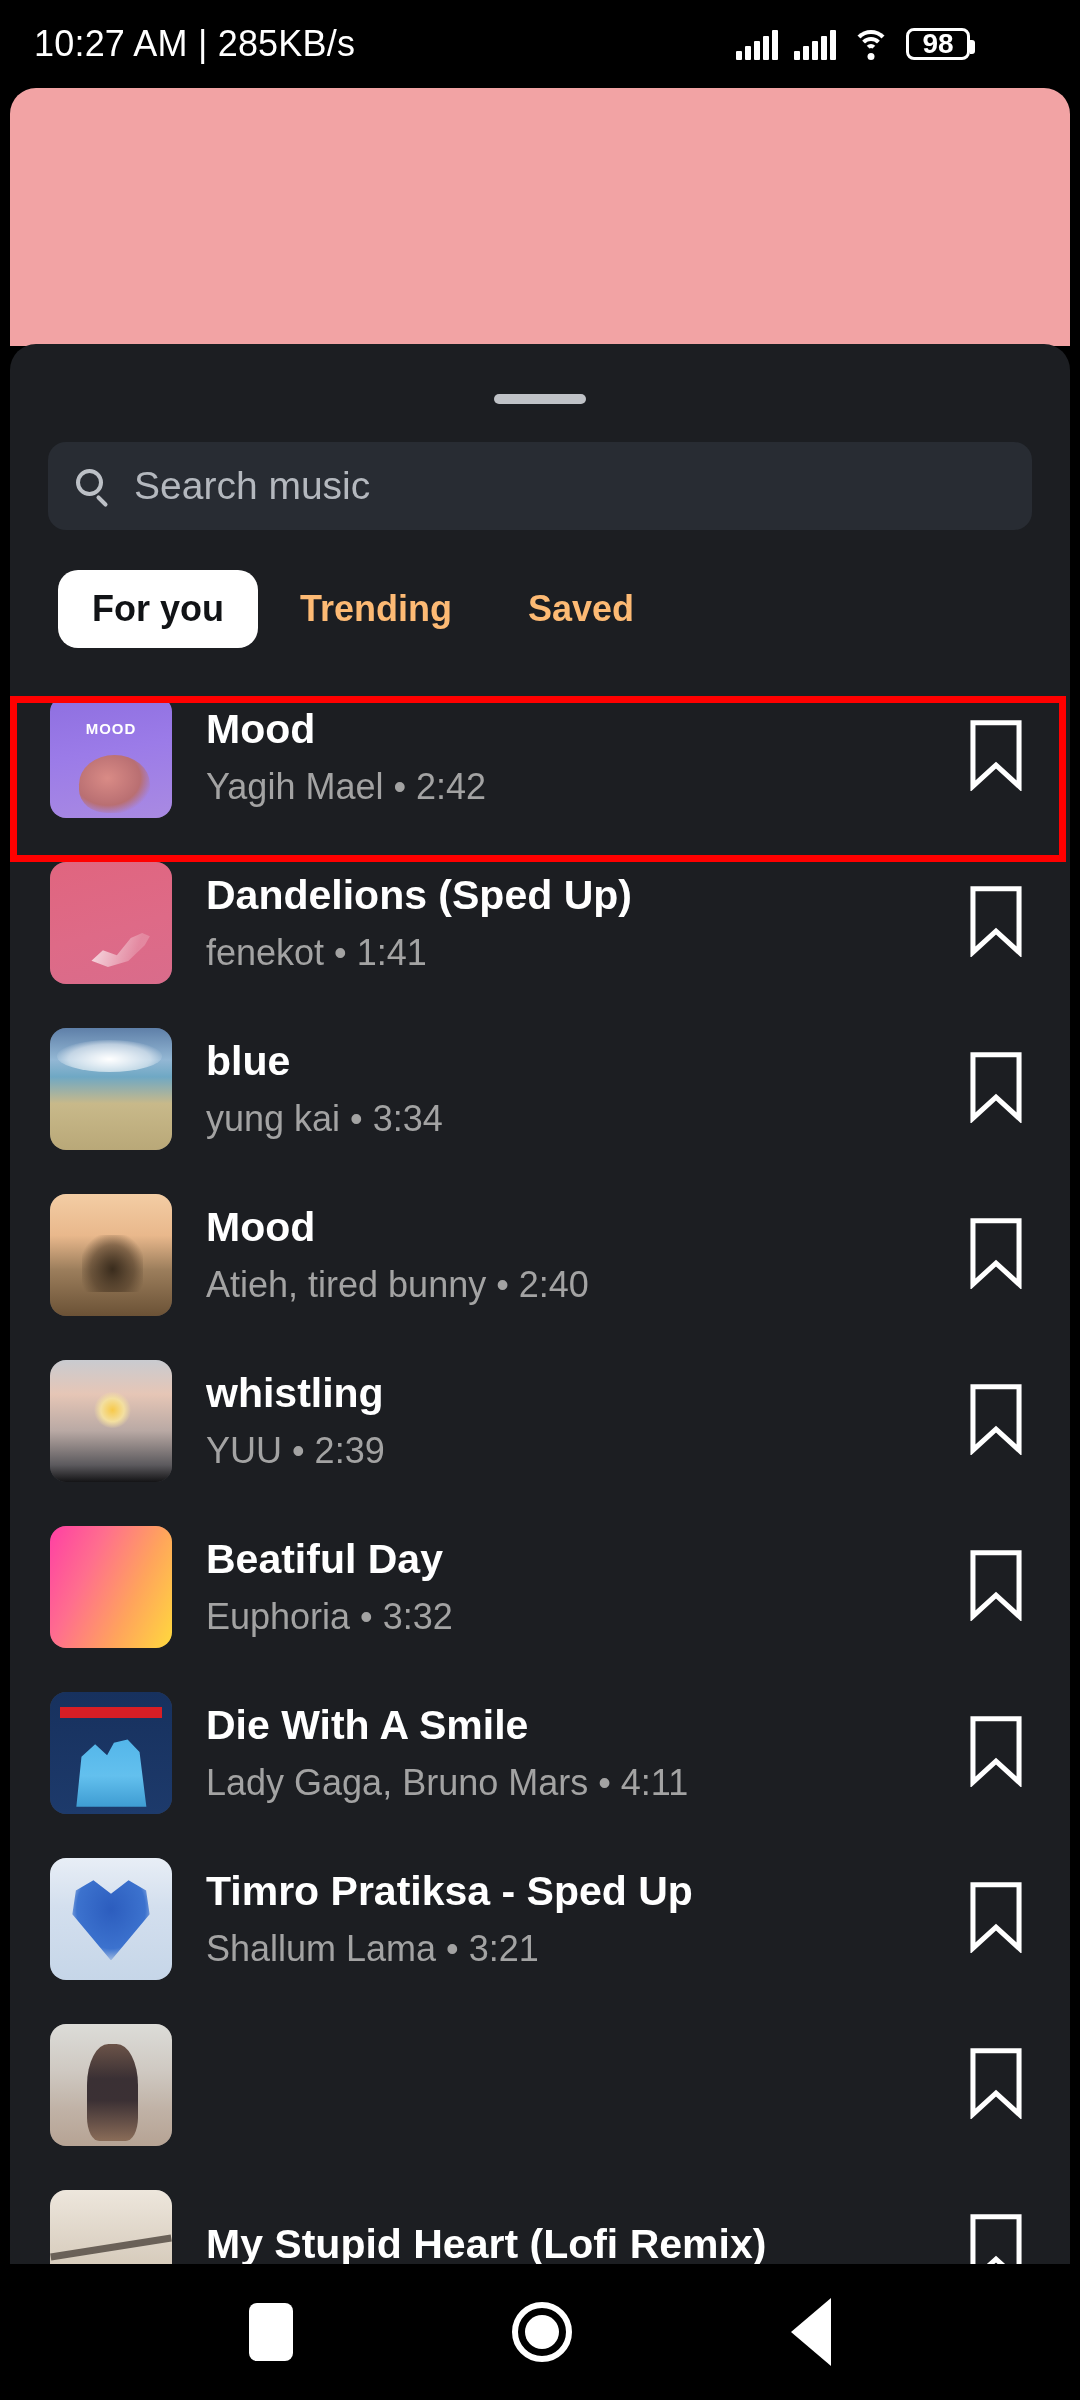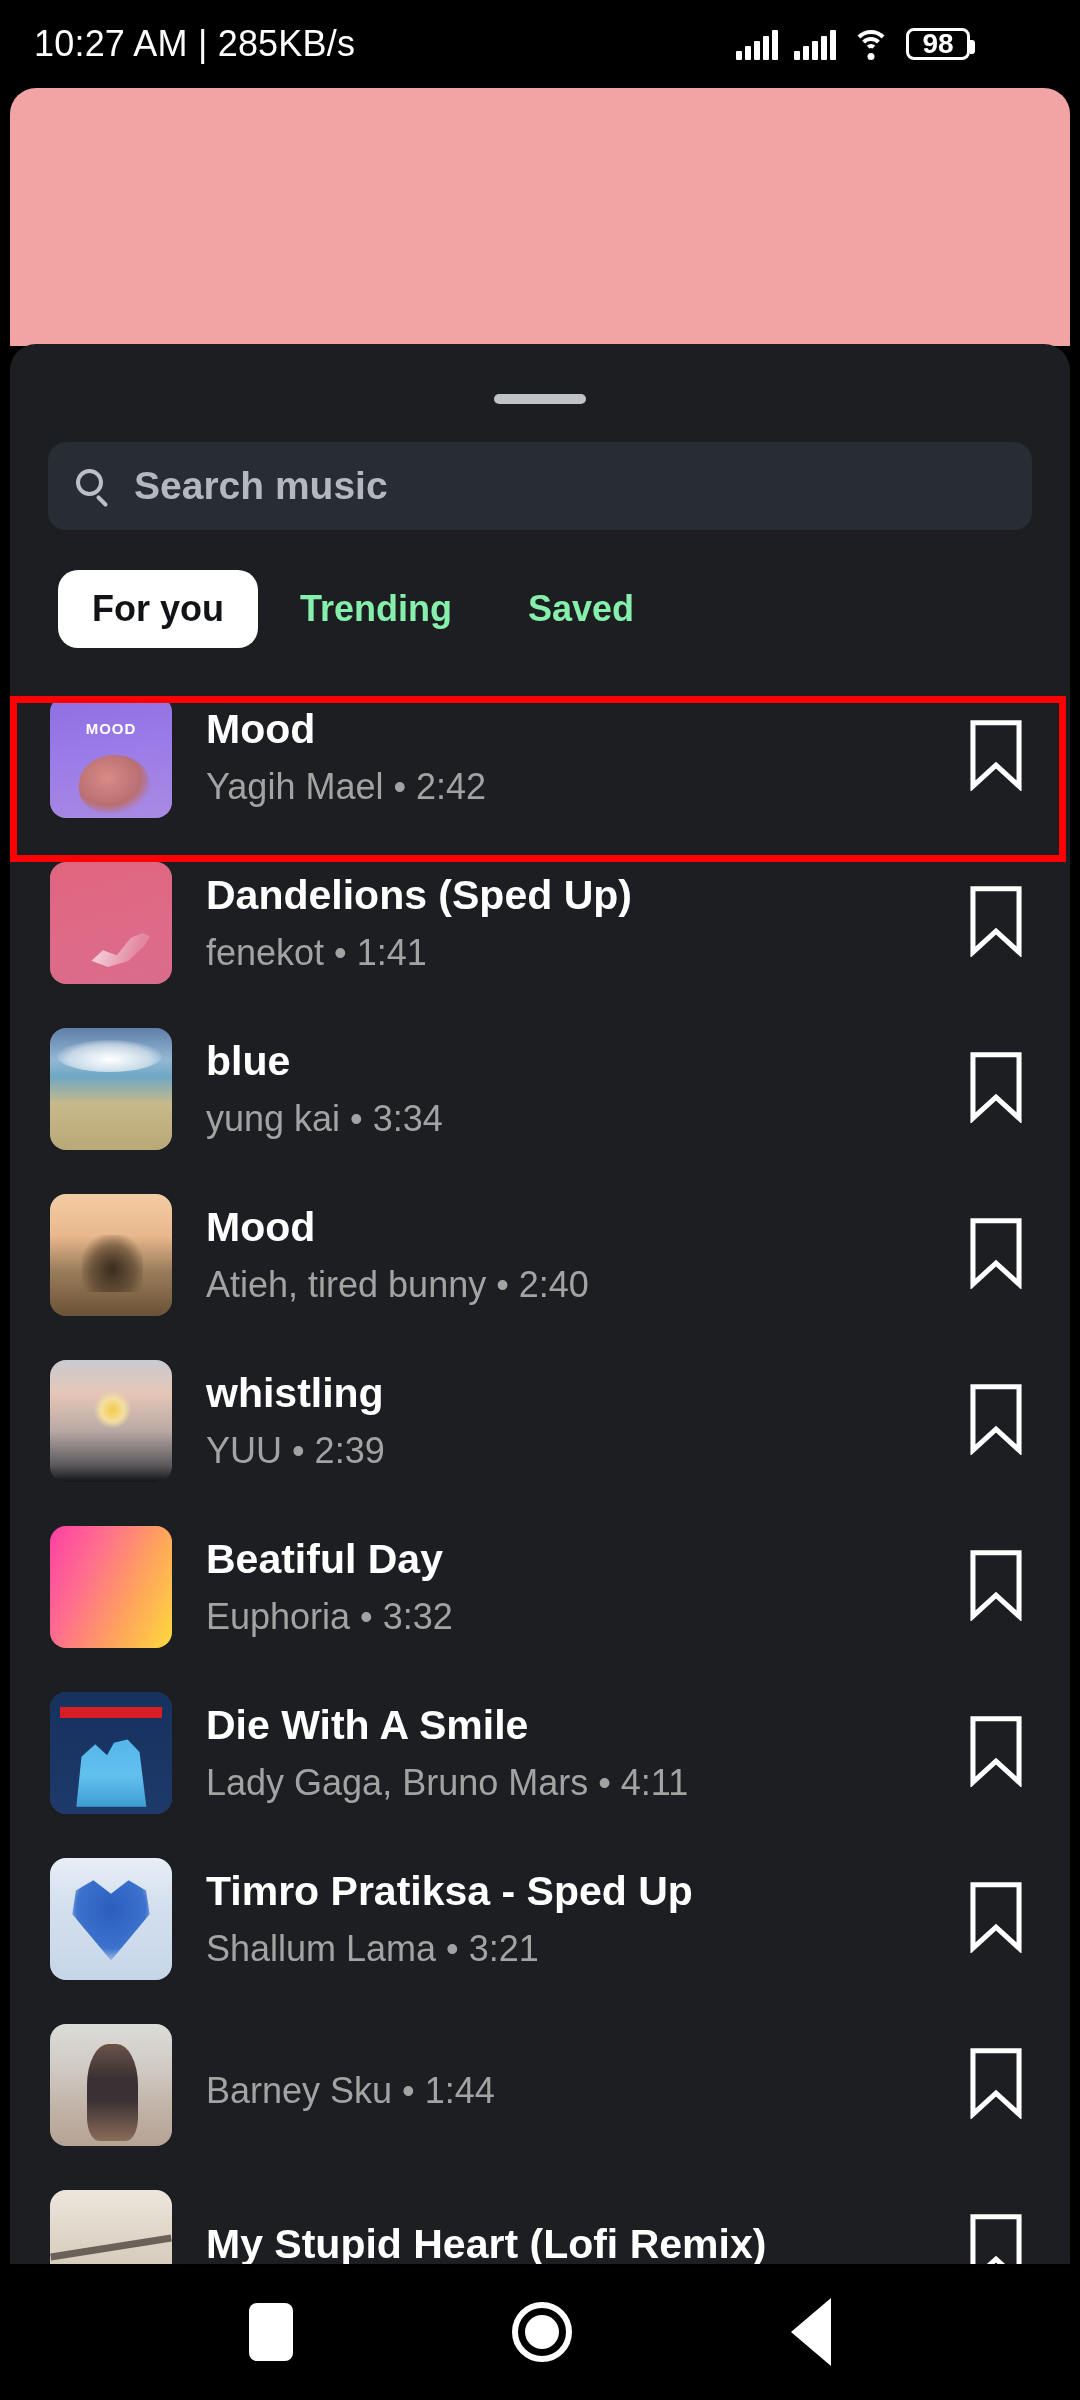--- a/index.html
+++ b/index.html
@@ -56,25 +56,25 @@
   #drag-handle { width:92px; height:10px; background:#BFC2C7; border-radius:6px;
     margin:50px auto 0; }
 
   #search-bar { margin:38px 38px 0; height:88px; background:#282C33;
     border-radius:18px; display:flex; align-items:center; padding:0 28px; gap:24px; }
   .mag { position:relative; width:34px; height:34px; flex:0 0 auto; }
   .mag i { position:absolute; left:0; top:0; width:27px; height:27px;
     border:4px solid #BCC0C6; border-radius:50%; }
   .mag b { position:absolute; right:1px; bottom:0px; width:14px; height:4px;
     background:#BCC0C6; border-radius:2px; transform:rotate(45deg); }
-  #search-placeholder { color:#B4B8BE; font-size:39px; font-weight:700; }
+  #search-placeholder { color:#B4B8BE; font-size:39px; font-weight:400; }
 
   #tabs { display:flex; align-items:center; margin:40px 0 0 48px; gap:8px; }
   .tab { font-size:36px; font-weight:700; padding:18px 34px; border-radius:20px;
-    color:#86efac; white-space:nowrap; }
+    color:#fdba74; white-space:nowrap; }
   .tab.active { background:#FFFFFF; color:#111316; }
 
   
   #track-list { margin-top:26px; position:relative; }
   .track-row { display:flex; align-items:center; height:166px; padding:0 44px 0 40px; position:relative; }
 
   .thumb { width:122px; height:122px; border-radius:16px; flex:0 0 auto;
     overflow:hidden; position:relative; background:#3a3d44; }
   .thumb .inner { position:absolute; inset:0; }
 
@@ -313,21 +313,20 @@
           </div>
           <div><svg class="bm" viewBox="0 0 24 30">
               <path d="M2.4 1.6 H21.6 V28.0 L12 19.2 L2.4 28.0 Z" fill="none" stroke="#ffffff" stroke-width="2.1" stroke-linejoin="miter"></path>
             </svg></div>
         </div>
         <div class="track-row">
           <div class="thumb">
             <div class="inner art-eyes"></div>
           </div>
           <div class="meta">
-            <div class="track-sub">Barney Sku • 1:44</div>
           </div>
           <div><svg class="bm" viewBox="0 0 24 30">
               <path d="M2.4 1.6 H21.6 V28.0 L12 19.2 L2.4 28.0 Z" fill="none" stroke="#ffffff" stroke-width="2.1" stroke-linejoin="miter"></path>
             </svg></div>
         </div>
         <div class="track-row">
           <div class="thumb">
             <div class="inner art-stupid"></div>
           </div>
           <div class="meta">

